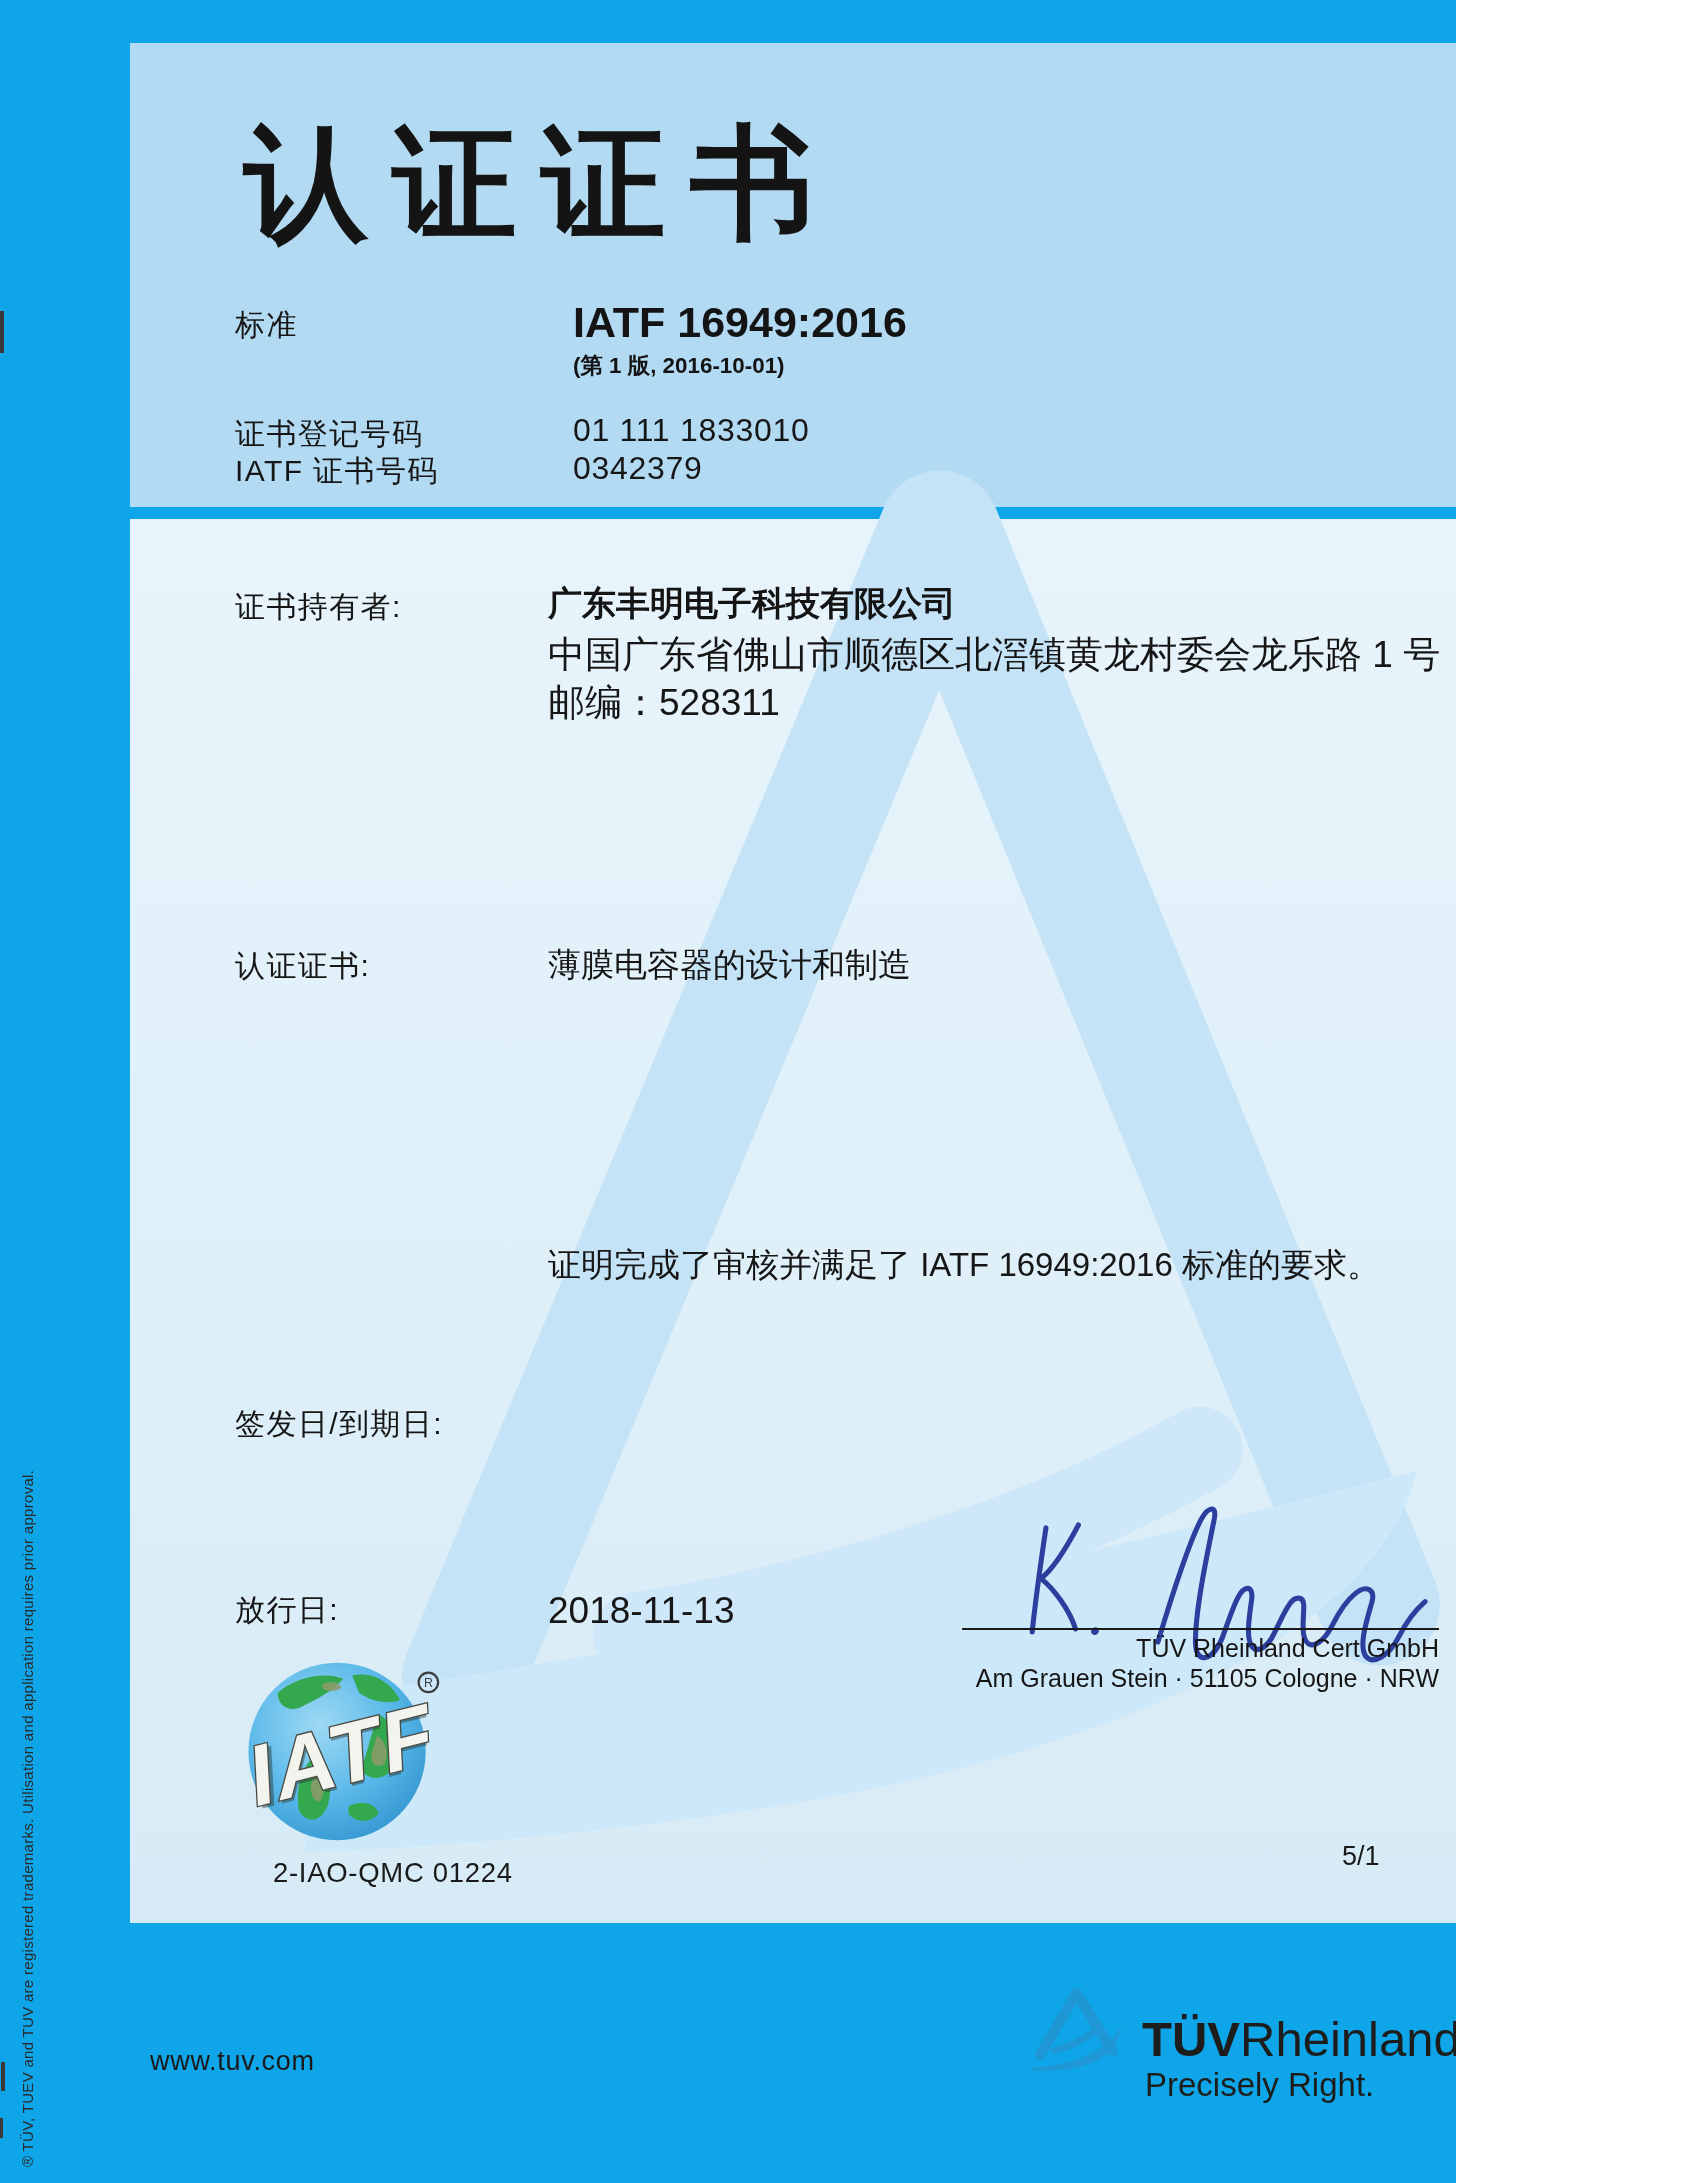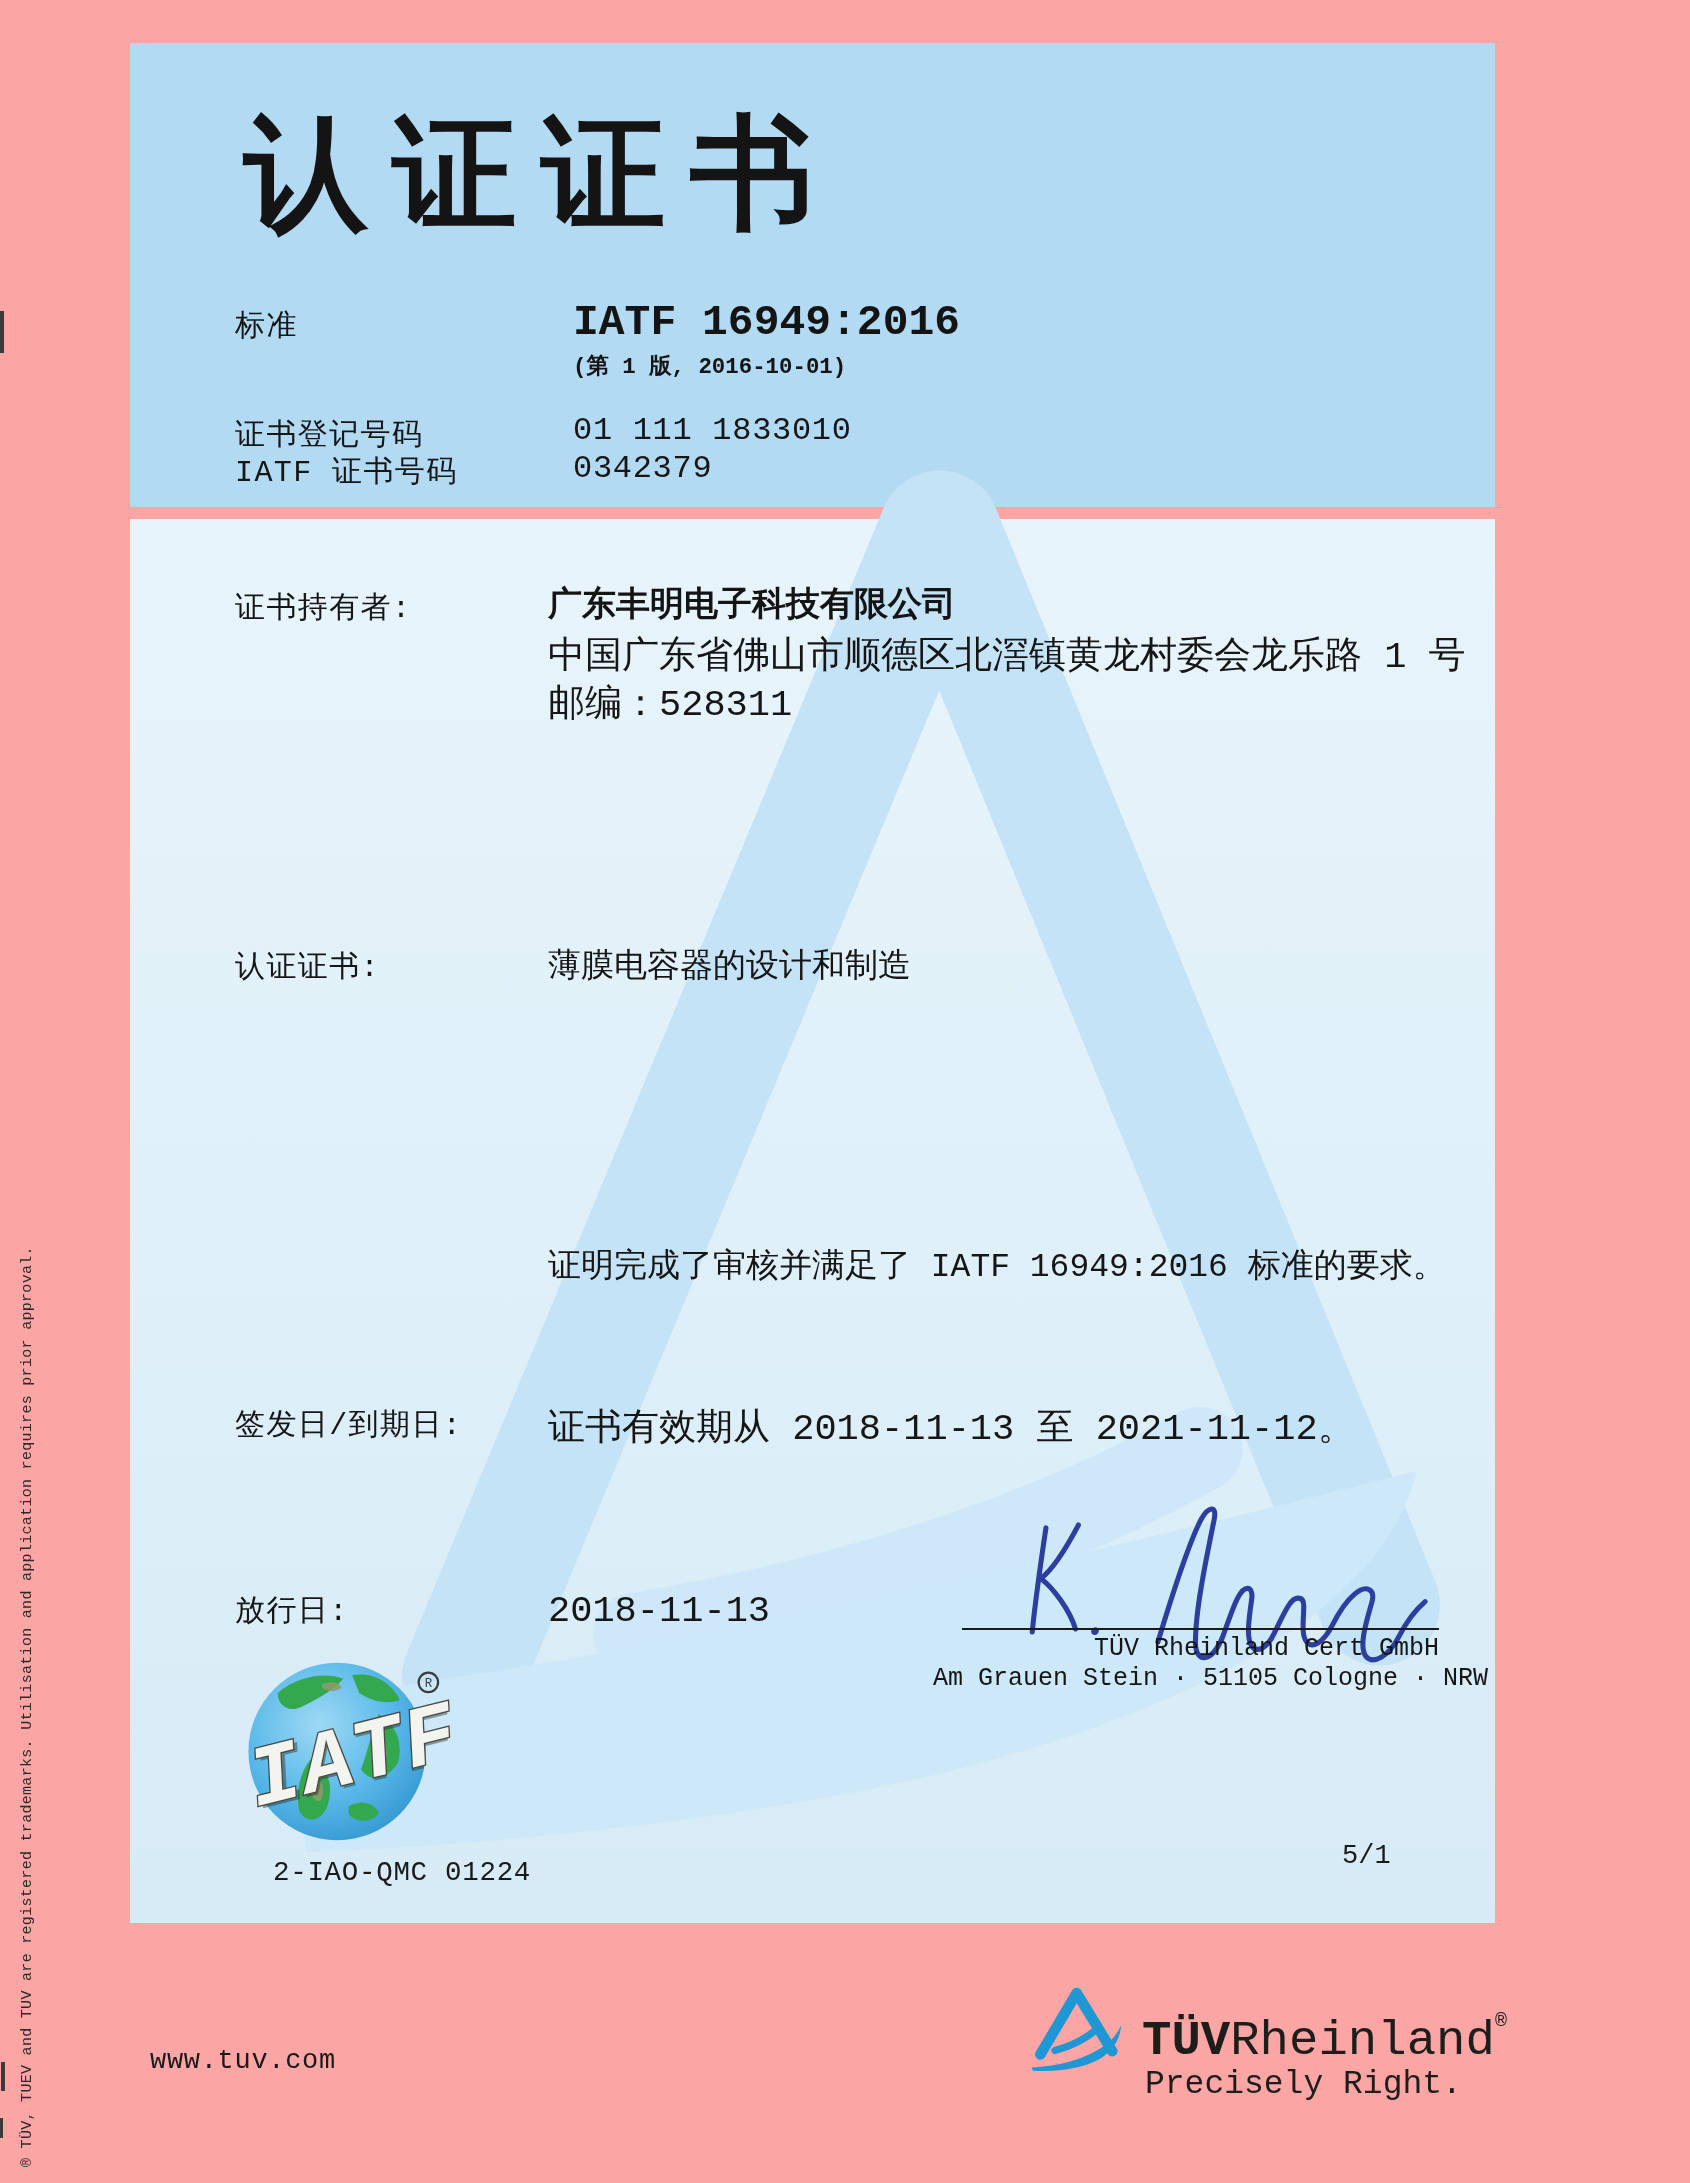--- a/index.html
+++ b/index.html
@@ -1,20 +1,20 @@
 <!DOCTYPE html>
 <html style="font-size:11.6px"><head>
 <meta charset="utf-8">
 <style>
   html,body{margin:0;padding:0;background:#ffffff;}
   .page{
     position:relative;
-    width:1690px;height:2183px;
-    background:#fca5a5;
-    font-family:Liberation Mono, monospace;
+    width:1456px;height:2183px;
+    background:#0ea5e9;
+    font-family:Liberation Sans, sans-serif;
     color:#1a1a1a;
     overflow:hidden;
   }
   .abs{position:absolute;}
   
   .band{
     position:absolute;left:130px;top:43px;width:1365px;height:464px;
     background:#b3daf3;
   }
   .body-area{
@@ -82,21 +82,20 @@
   <div class="holder-name">广东丰明电子科技有限公司</div>
   <div class="val" style="top:630px">中国广东省佛山市顺德区北滘镇黄龙村委会龙乐路 1 号</div>
   <div class="val" style="top:678px">邮编：528311</div>
 
   <div class="lbl" style="top:946px">认证证书:</div>
   <div class="val scope-val" style="top:943px">薄膜电容器的设计和制造</div>
 
   <div class="statement">证明完成了审核并满足了 IATF 16949:2016 标准的要求。</div>
 
   <div class="lbl" style="top:1404px">签发日/到期日:</div>
-  <div class="val" style="top:1402px">证书有效期从 2018-11-13 至 2021-11-12。</div>
 
   <div class="lbl" style="top:1590px">放行日:</div>
   <div class="val" style="top:1590px">2018-11-13</div>
 
   <svg class="abs" style="left:1006px;top:1486px" width="441" height="182" viewBox="0 0 610 252">
     <g fill="none" stroke="#2c3e9e" stroke-width="7" stroke-linecap="round">
       <path d="M55,58 C48,105 40,162 36,202"></path>
       <path d="M100,54 C82,88 64,116 48,128 C66,142 88,172 96,198"></path>
       <path d="M122,200 C124,198 126,200 124,202 C122,204 120,202 122,200"></path>
       <path d="M210,216 C230,150 252,80 270,46 C280,28 292,26 288,46 C278,96 262,170 262,216 C262,248 286,244 300,208 C308,186 314,168 320,156 C330,136 342,138 340,156 C336,184 332,210 340,222 C348,232 362,224 372,202 C380,186 386,172 392,164 C400,152 412,152 412,166 C412,184 408,206 416,216 C424,226 440,216 452,192 C460,176 470,160 482,150 C498,136 512,142 506,162 C498,190 488,222 498,236 C508,248 530,236 544,208 C554,188 566,172 580,160"></path>

